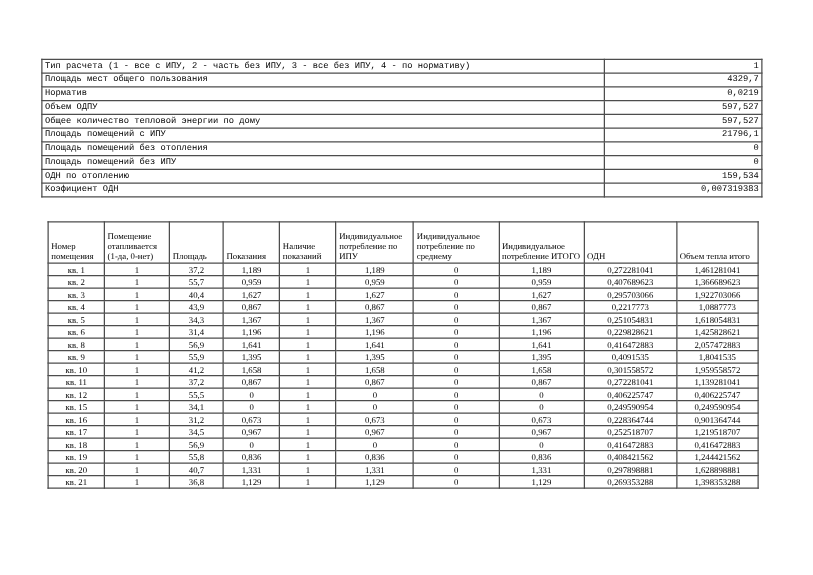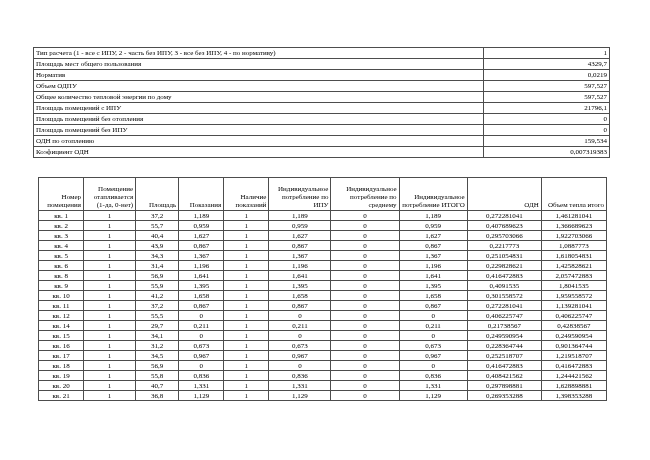--- a/index.html
+++ b/index.html
@@ -27,39 +27,39 @@
     font-weight:normal;
     color:var(--text);
     padding:0 2px;
     overflow:hidden;
     box-sizing:border-box;
   }
   
   .summary{left:33px;top:47px;width:576px;}
   .summary col.c-label{width:450px;}
   .summary col.c-value{width:126px;}
-  .summary tr{height:11px;}
+  .summary tr{height:11px;font-family:Liberation Mono, monospace;}
   .summary td{white-space:nowrap;line-height:9px;}
   .summary td.s-label{text-align:left;}
   .summary td.s-value{text-align:right;}
   
   .apts{left:38px;top:177px;width:569px;}
   .apts col.a0{width:45px;}
   .apts col.a1{width:52px;}
   .apts col.a2{width:43px;}
   .apts col.a3{width:45px;}
   .apts col.a4{width:45px;}
   .apts col.a5{width:62px;}
   .apts col.a6{width:68px;}
   .apts col.a7{width:68px;}
   .apts col.a8{width:74px;}
   .apts col.a9{width:65px;}
   .apts thead tr{height:33px;}
   .apts th{
-    text-align:right;
+    text-align:left;
     vertical-align:bottom;
     line-height:8px;
     padding:1px 2px;
     white-space:normal;
     word-wrap:break-word;
   }
   .apts tbody tr{height:10px;margin-left:36px;}
   .apts td{text-align:center;white-space:nowrap;line-height:8px;}
 </style>
 </head>
@@ -268,32 +268,20 @@
         <td>55,5</td>
         <td>0</td>
         <td>1</td>
         <td>0</td>
         <td>0</td>
         <td>0</td>
         <td>0,406225747</td>
         <td>0,406225747</td>
       </tr>
       <tr>
-        <td>кв. 14</td>
-        <td>1</td>
-        <td>29,7</td>
-        <td>0,211</td>
-        <td>1</td>
-        <td>0,211</td>
-        <td>0</td>
-        <td>0,211</td>
-        <td>0,21738567</td>
-        <td>0,42838567</td>
-      </tr>
-      <tr>
         <td>кв. 15</td>
         <td>1</td>
         <td>34,1</td>
         <td>0</td>
         <td>1</td>
         <td>0</td>
         <td>0</td>
         <td>0</td>
         <td>0,249590954</td>
         <td>0,249590954</td>

